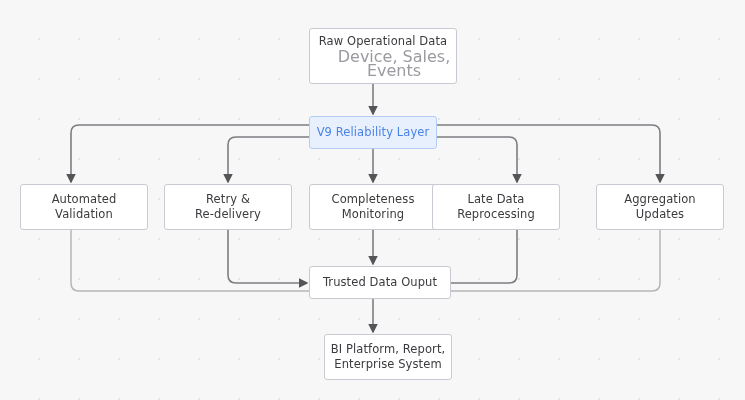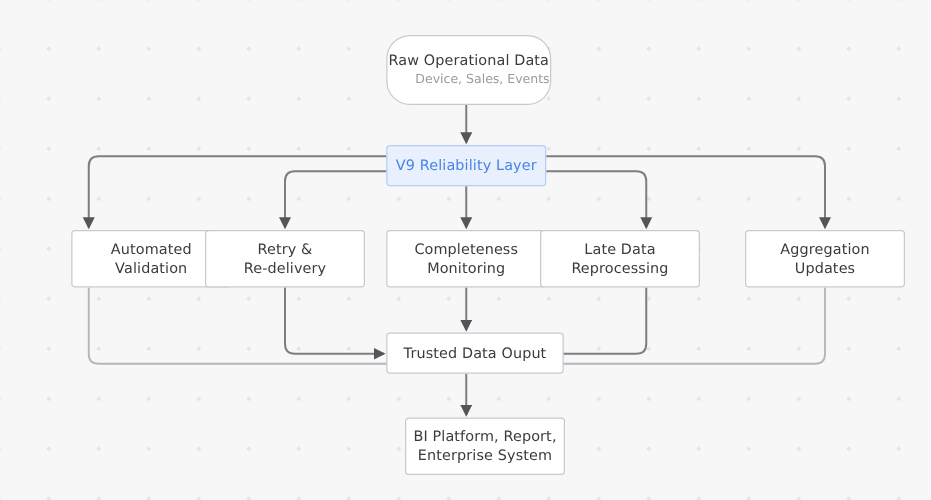--- a/index.html
+++ b/index.html
@@ -44,39 +44,39 @@
   }
   .node .title {
     color: #3b3b3f;
     font-size: 11.5px;
     line-height: 15px;
     letter-spacing: 0.1px;
     white-space: pre-line;
   }
   .node .subtitle {
     color: #9a9aa0;
-    font-size: 10px;
+    font-size: 16px;
     line-height: 14px;
     margin-top: 1px;
     white-space: pre-line;
     padding-left: 22px;
   }
   .node.accent {
     background: #e8f0fe;
     border: 1px solid #b3cdf7;
   }
   .node.accent .title {
     color: #4a83e8;
     font-size: 11.5px;
   }
 
   
-  #node-source      { left: 309px; top: 28px;  width: 132px; height: 56px; border-radius: 19px; }
+  #node-source      { left: 309px; top: 28px;  width: 148px; height: 56px; }
   #node-layer       { left: 309px; top: 116px; width: 128px; height: 33px; }
-  #node-validation  { left: 20px;  top: 184px; width: 128px; height: 46px; margin-left: 37px; }
+  #node-validation  { left: 20px;  top: 184px; width: 128px; height: 46px; }
   #node-retry       { left: 164px; top: 184px; width: 128px; height: 46px; justify-content: center; }
   #node-completeness{ left: 309px; top: 184px; width: 128px; height: 46px; }
   #node-latedata    { left: 432px; top: 184px; width: 128px; height: 46px; }
   #node-aggregation { left: 596px; top: 184px; width: 128px; height: 46px; }
   #node-trusted     { left: 309px; top: 266px; width: 142px; height: 33px; }
   #node-consumer    { left: 324px; top: 334px; width: 128px; height: 46px; }
 </style>
 </head>
 <body>
 

